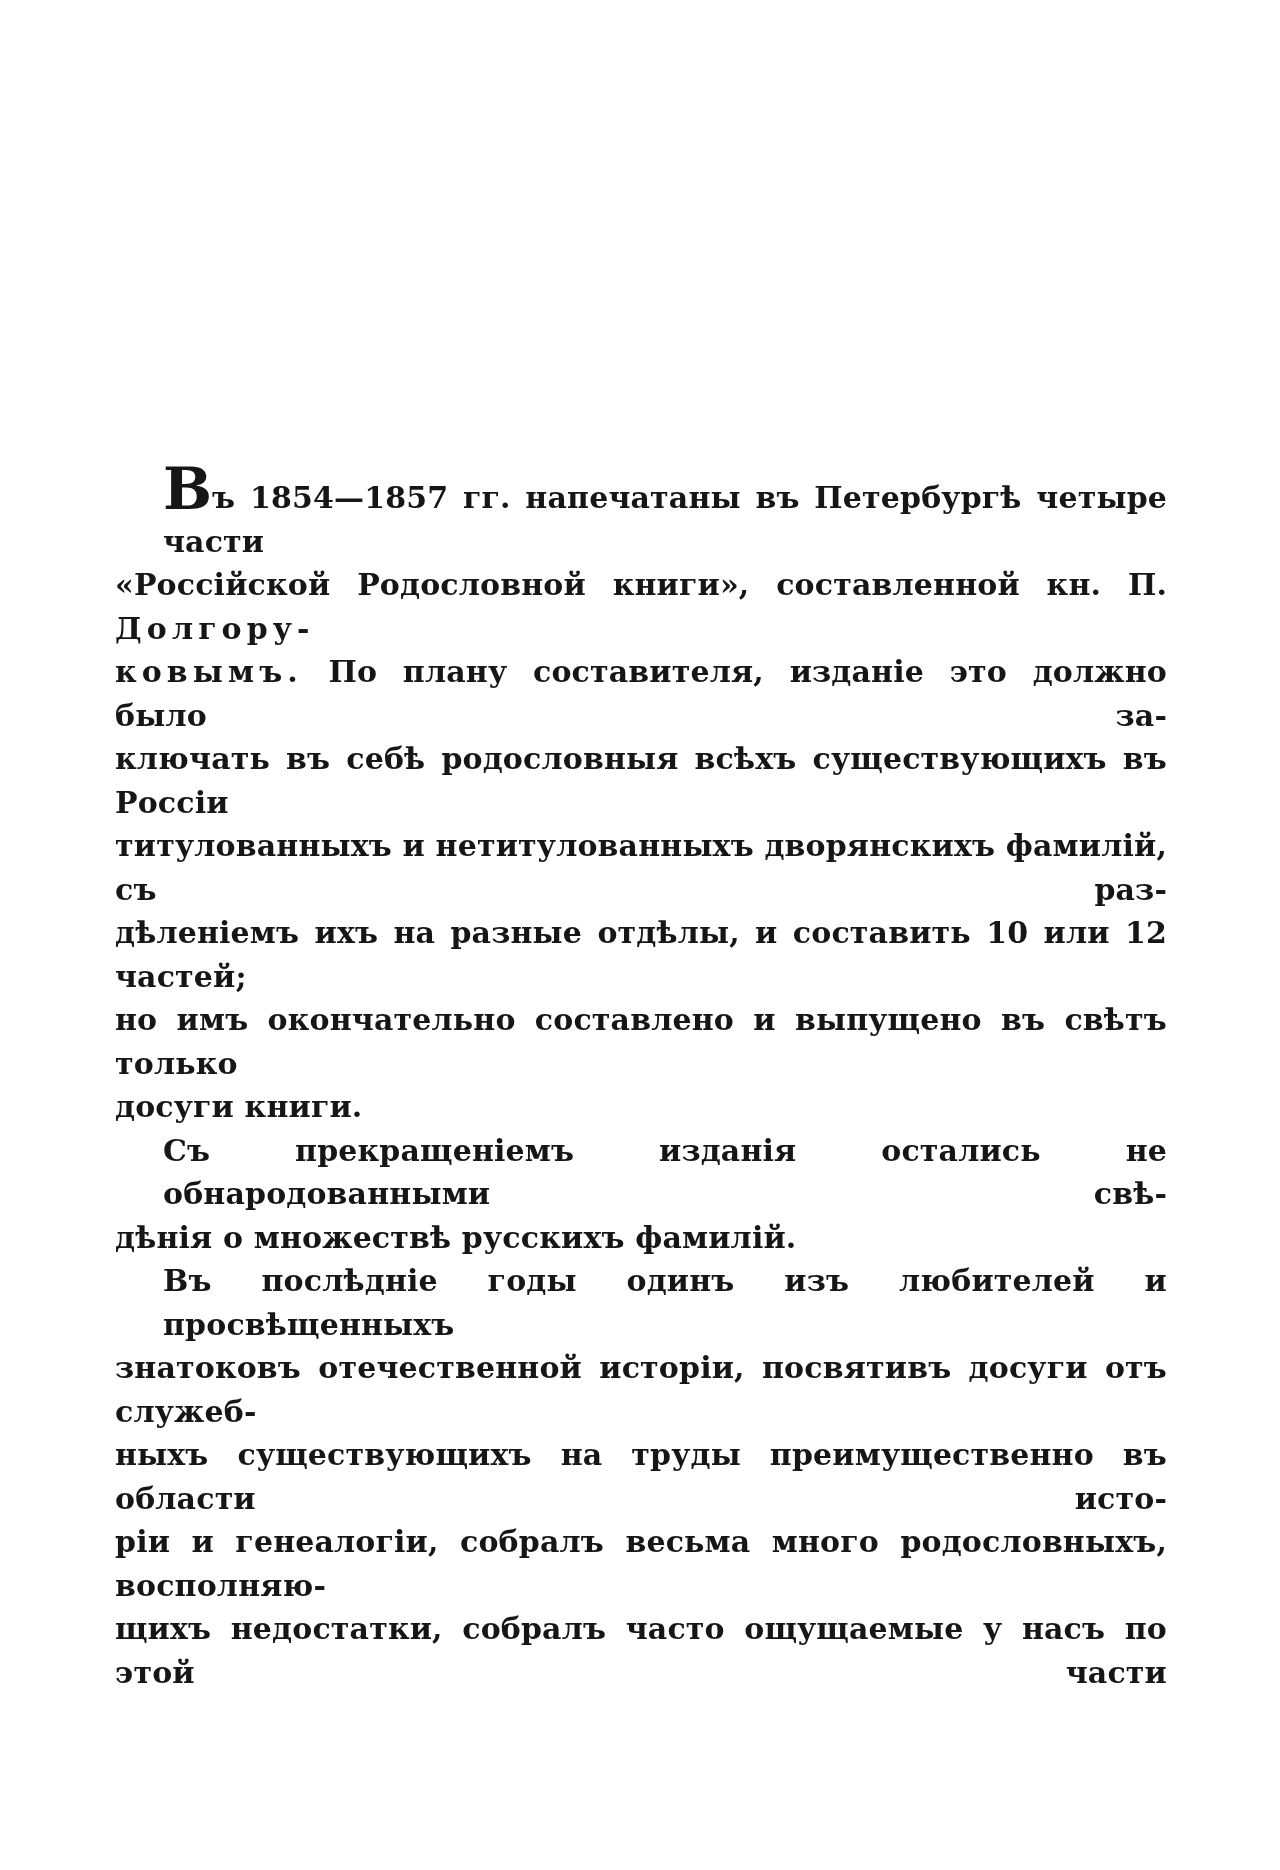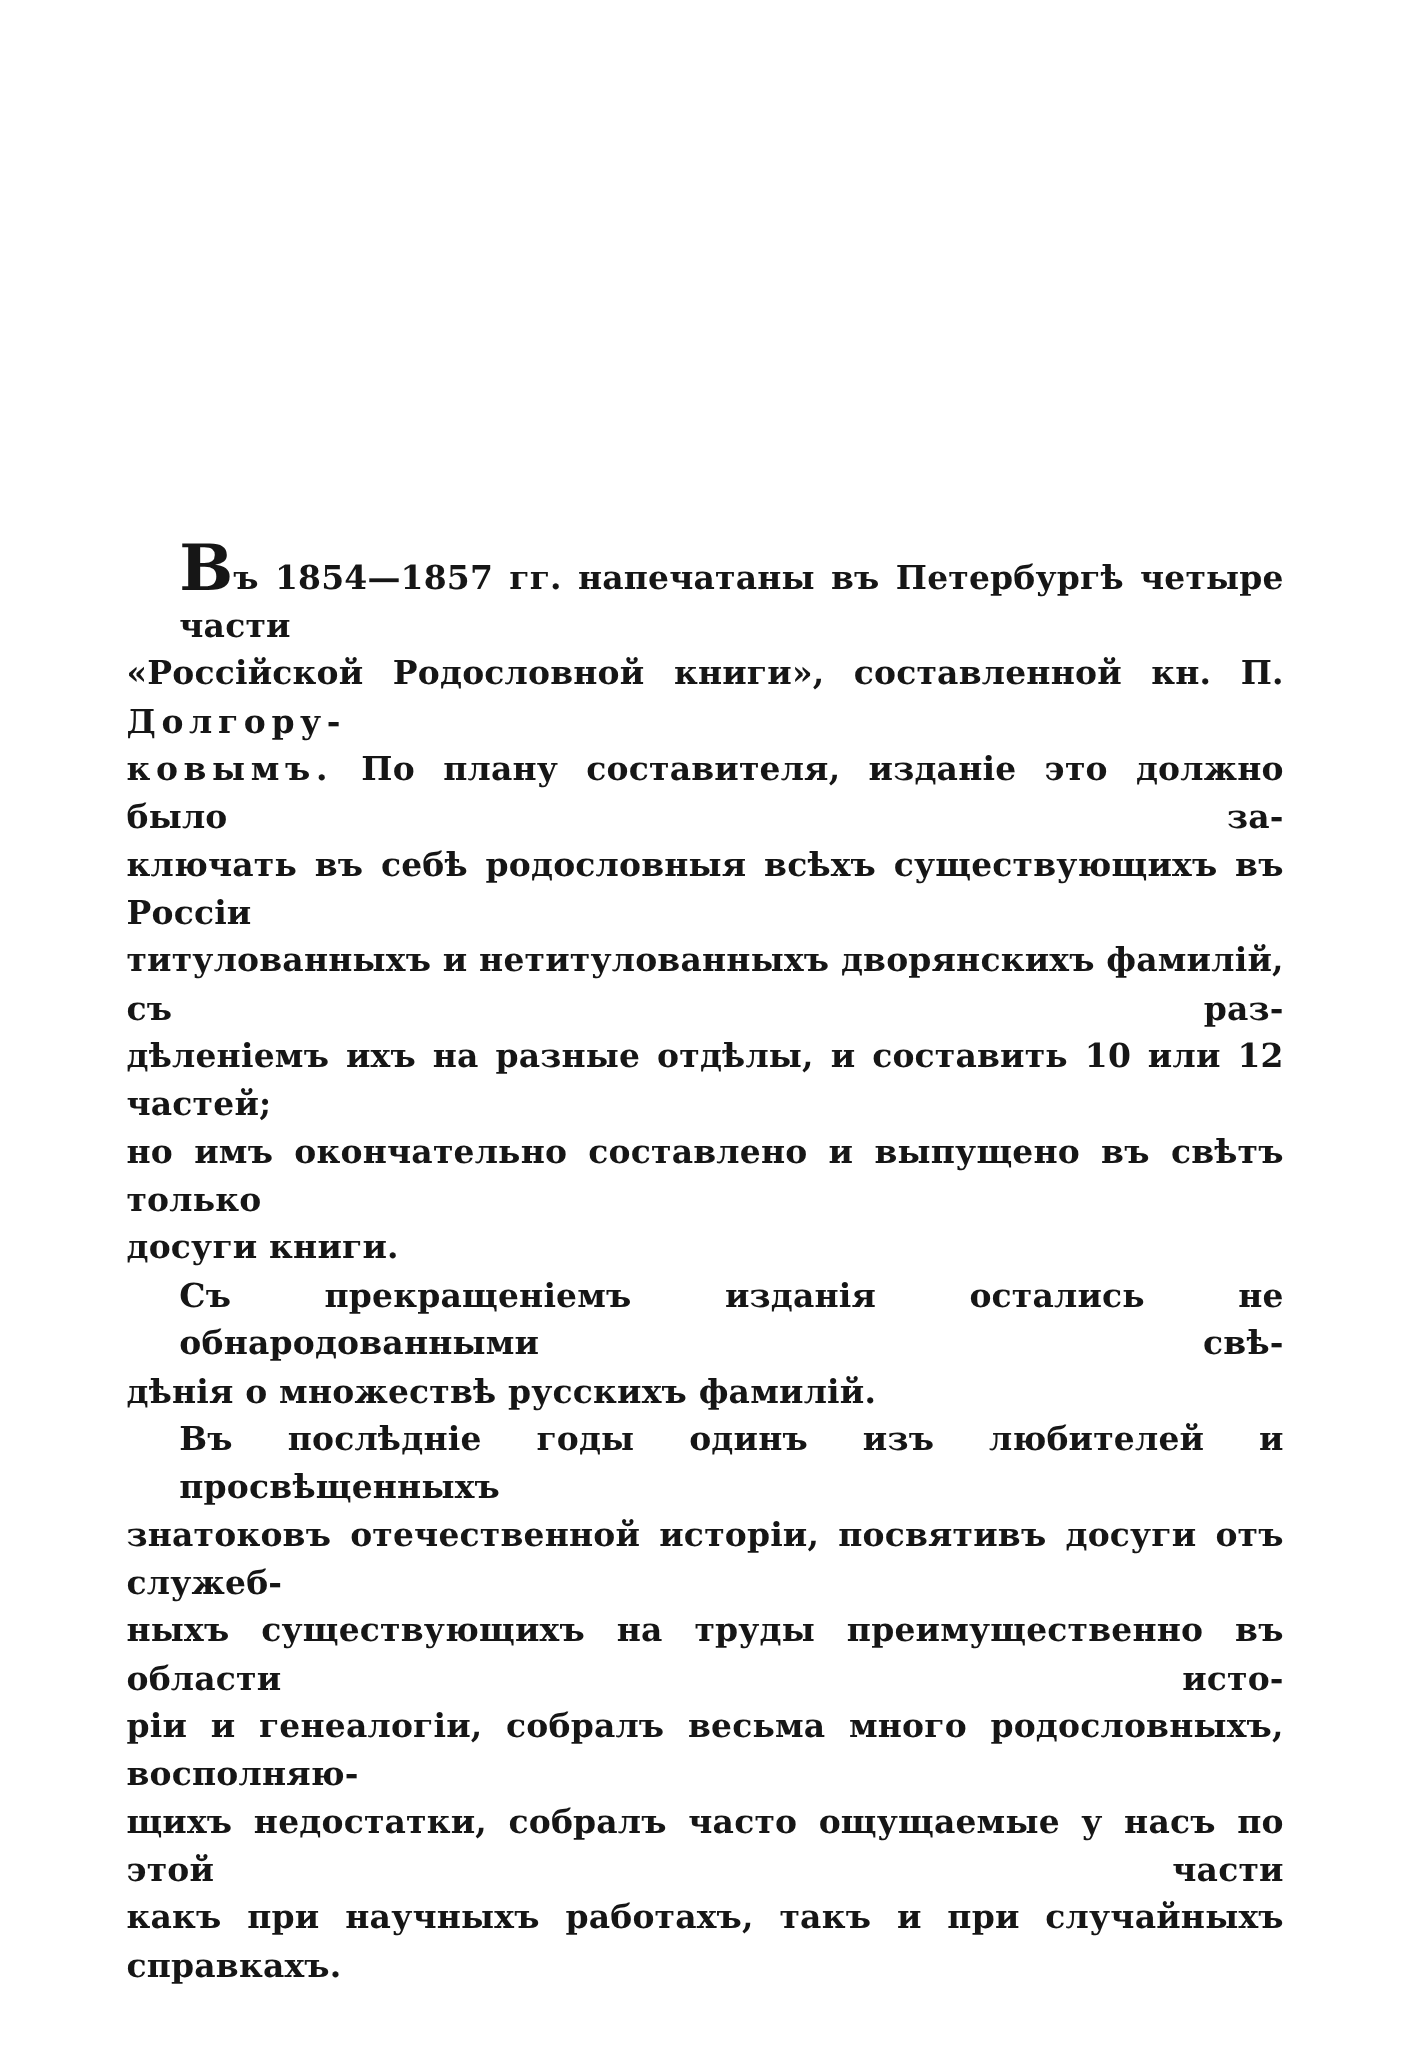--- a/index.html
+++ b/index.html
@@ -9,21 +9,20 @@
   body {
     width: 1280px;
     height: 1870px;
     background: #ffffff;
     position: relative;
     overflow: hidden;
   }
   .page {
     position: absolute;
     inset: 0;
-    margin-top: 28px;
   }
   .page-text {
     position: absolute;
     left: 115px;
     top: 476px;
     width: 1052px;
     color: #161616;
     font-family: "DejaVu Serif", serif;
     font-weight: bold;
     font-size: 30px;
@@ -73,16 +72,15 @@
       <div class="paragraph">
         <div class="line first"><span>Съ прекращеніемъ изданія остались не обнародованными свѣ-</span></div>
         <div class="line end"><span>дѣнія о множествѣ русскихъ фамилій.</span></div>
       </div>
       <div class="paragraph">
         <div class="line first"><span>Въ послѣдніе годы одинъ изъ любителей и просвѣщенныхъ</span></div>
         <div class="line"><span>знатоковъ отечественной исторіи, посвятивъ досуги отъ служеб-</span></div>
         <div class="line"><span>ныхъ существующихъ на труды преимущественно въ области исто-</span></div>
         <div class="line"><span>ріи и генеалогіи, собралъ весьма много родословныхъ, восполняю-</span></div>
         <div class="line"><span>щихъ недостатки, собралъ часто ощущаемые у насъ по этой части</span></div>
-        <div class="line end"><span>какъ при научныхъ работахъ, такъ и при случайныхъ справкахъ.</span></div>
       </div>
     </div>
 </div>
 
 </body></html>

